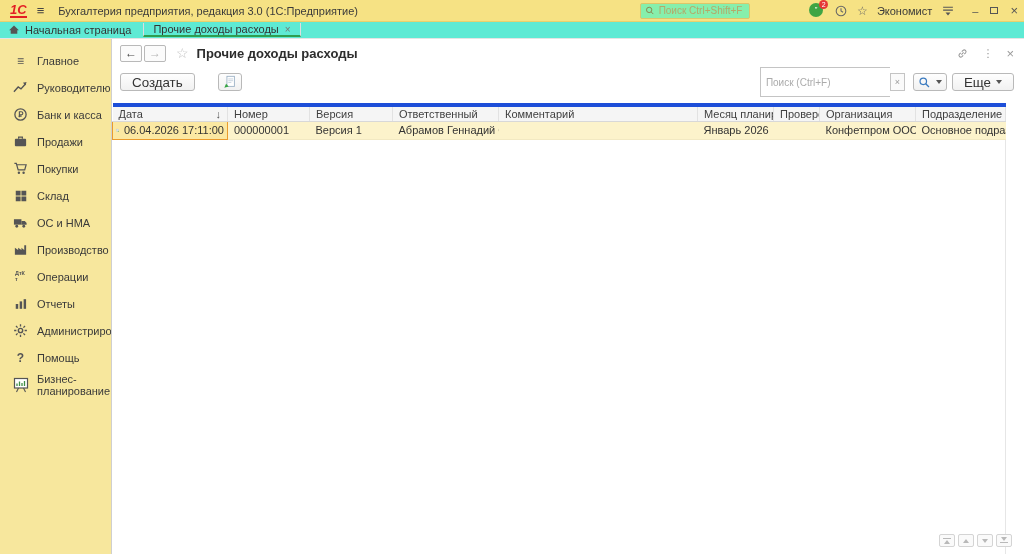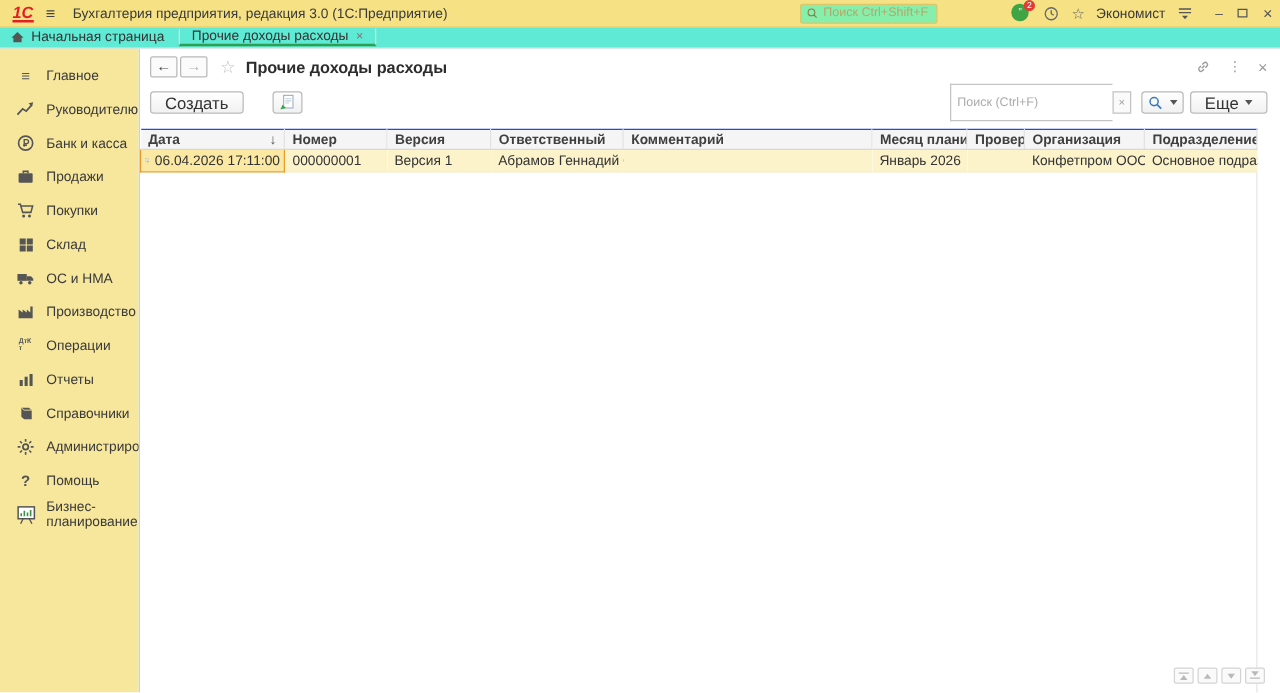--- a/index.html
+++ b/index.html
@@ -47,21 +47,21 @@
 .btn.iconbtn{padding:0 4px}
 .caret{width:0;height:0;border-left:3px solid transparent;border-right:3px solid transparent;border-top:4px solid #555}
 .tb-search{margin-left:auto;display:flex;align-items:center}
 .inp{width:130px;height:30px;border:1px solid #c4c4c4;border-right:none;padding:0 5px;font-size:10px;font-family:"Liberation Sans",sans-serif;outline:none;color:#444}
 .inp::placeholder{color:#ababab}
 .clearbtn{width:15px;height:18px;border:1px solid #c4c4c4;background:#fafafa;color:#999;font-size:9px;display:flex;align-items:center;justify-content:center}
 .gap8{width:8px}.gap5{width:5px}
 
 .listarea{margin-top:2px}
 table{border-collapse:collapse;table-layout:fixed;width:894px}
-th{background:#f5f5f5;font-weight:bold;text-align:left;color:#3f3f3f;height:16px;padding:0 6px;border-top:1px solid #1d4ed8;border-bottom:1px solid #d8d8d8;border-right:1px solid #e2e2e2;white-space:nowrap;overflow:hidden}
+th{background:#f5f5f5;font-weight:normal;text-align:left;color:#3f3f3f;height:16px;padding:0 6px;border-top:4px solid #1d4ed8;border-bottom:1px solid #d8d8d8;border-right:1px solid #e2e2e2;white-space:nowrap;overflow:hidden}
 th .sort{float:right;color:#555}
 td{height:18px;padding:0 6px;background:#fcf3cb;white-space:nowrap;overflow:hidden;color:#333;border-bottom:1px solid #f2e9c2}
 td.selcell{background:#fbe8a2;border:1px solid #ea9b2d;padding:0 3px}
 .cellflex{display:flex;align-items:center;gap:4px}
 .rightline{width:894px;border-right:1px solid #e6e6e6;height:434px}
 
 .pg{display:flex;gap:3px;position:absolute;right:12px;bottom:7px}
 .pgb{width:16px;height:13px;border:1px solid #d4d4d4;border-radius:2px;background:#fafafa;display:flex;flex-direction:column;align-items:center;justify-content:center}
 .tu{width:0;height:0;border-left:3.5px solid transparent;border-right:3.5px solid transparent;border-bottom:4px solid #b9b9b9}
 .tdn{width:0;height:0;border-left:3.5px solid transparent;border-right:3.5px solid transparent;border-top:4px solid #b9b9b9}
@@ -197,29 +197,20 @@
       </div>
     <div class="si">
         <span class="ic">
           <svg width="14" height="14" viewBox="0 0 16 16">
             <rect x="2" y="8" width="2.8" height="5.5" fill="#555"></rect>
             <rect x="6.5" y="5" width="2.8" height="8.5" fill="#555"></rect>
             <rect x="11" y="2.5" width="2.8" height="11" fill="#555"></rect>
           </svg>
         </span>
         <span>Отчеты</span>
-      </div>
-    <div class="si">
-        <span class="ic">
-          <svg width="14" height="14" viewBox="0 0 16 16">
-            <path d="M3.5 2.5h7l2.5 2.2V13h-7L3.5 10.8z" fill="#555"></path>
-            <path d="M3.5 2.5l2.5 2.2h7" fill="none" stroke="#f7e79d" stroke-width=".8"></path>
-          </svg>
-        </span>
-        <span>Справочники</span>
       </div>
     <div class="si">
         <span class="ic">
           <svg width="15" height="15" viewBox="0 0 16 16">
             <circle cx="8" cy="8" r="2.3" fill="none" stroke="#555" stroke-width="1.5"></circle>
             <path d="M8 1.2v2.4M8 12.4v2.4M1.2 8h2.4M12.4 8h2.4M3.2 3.2l1.7 1.7M11.1 11.1l1.7 1.7M12.8 3.2l-1.7 1.7M4.9 11.1l-1.7 1.7" stroke="#555" stroke-width="1.4"></path>
           </svg>
         </span>
         <span>Администрирование</span>
       </div>

